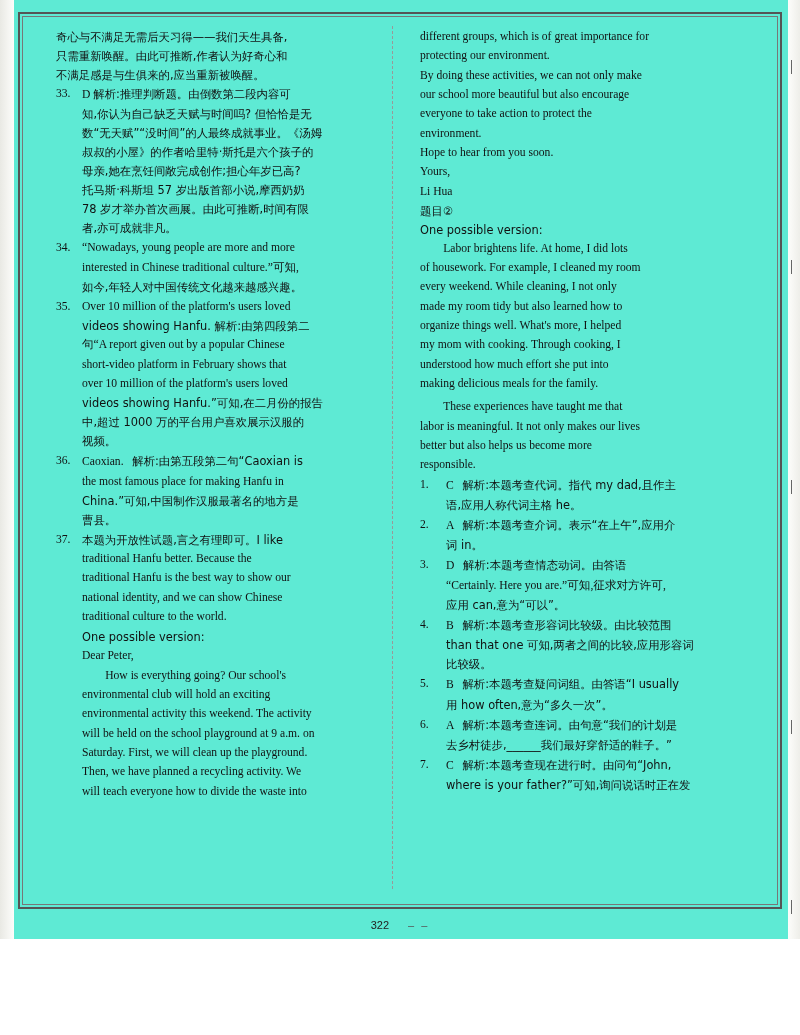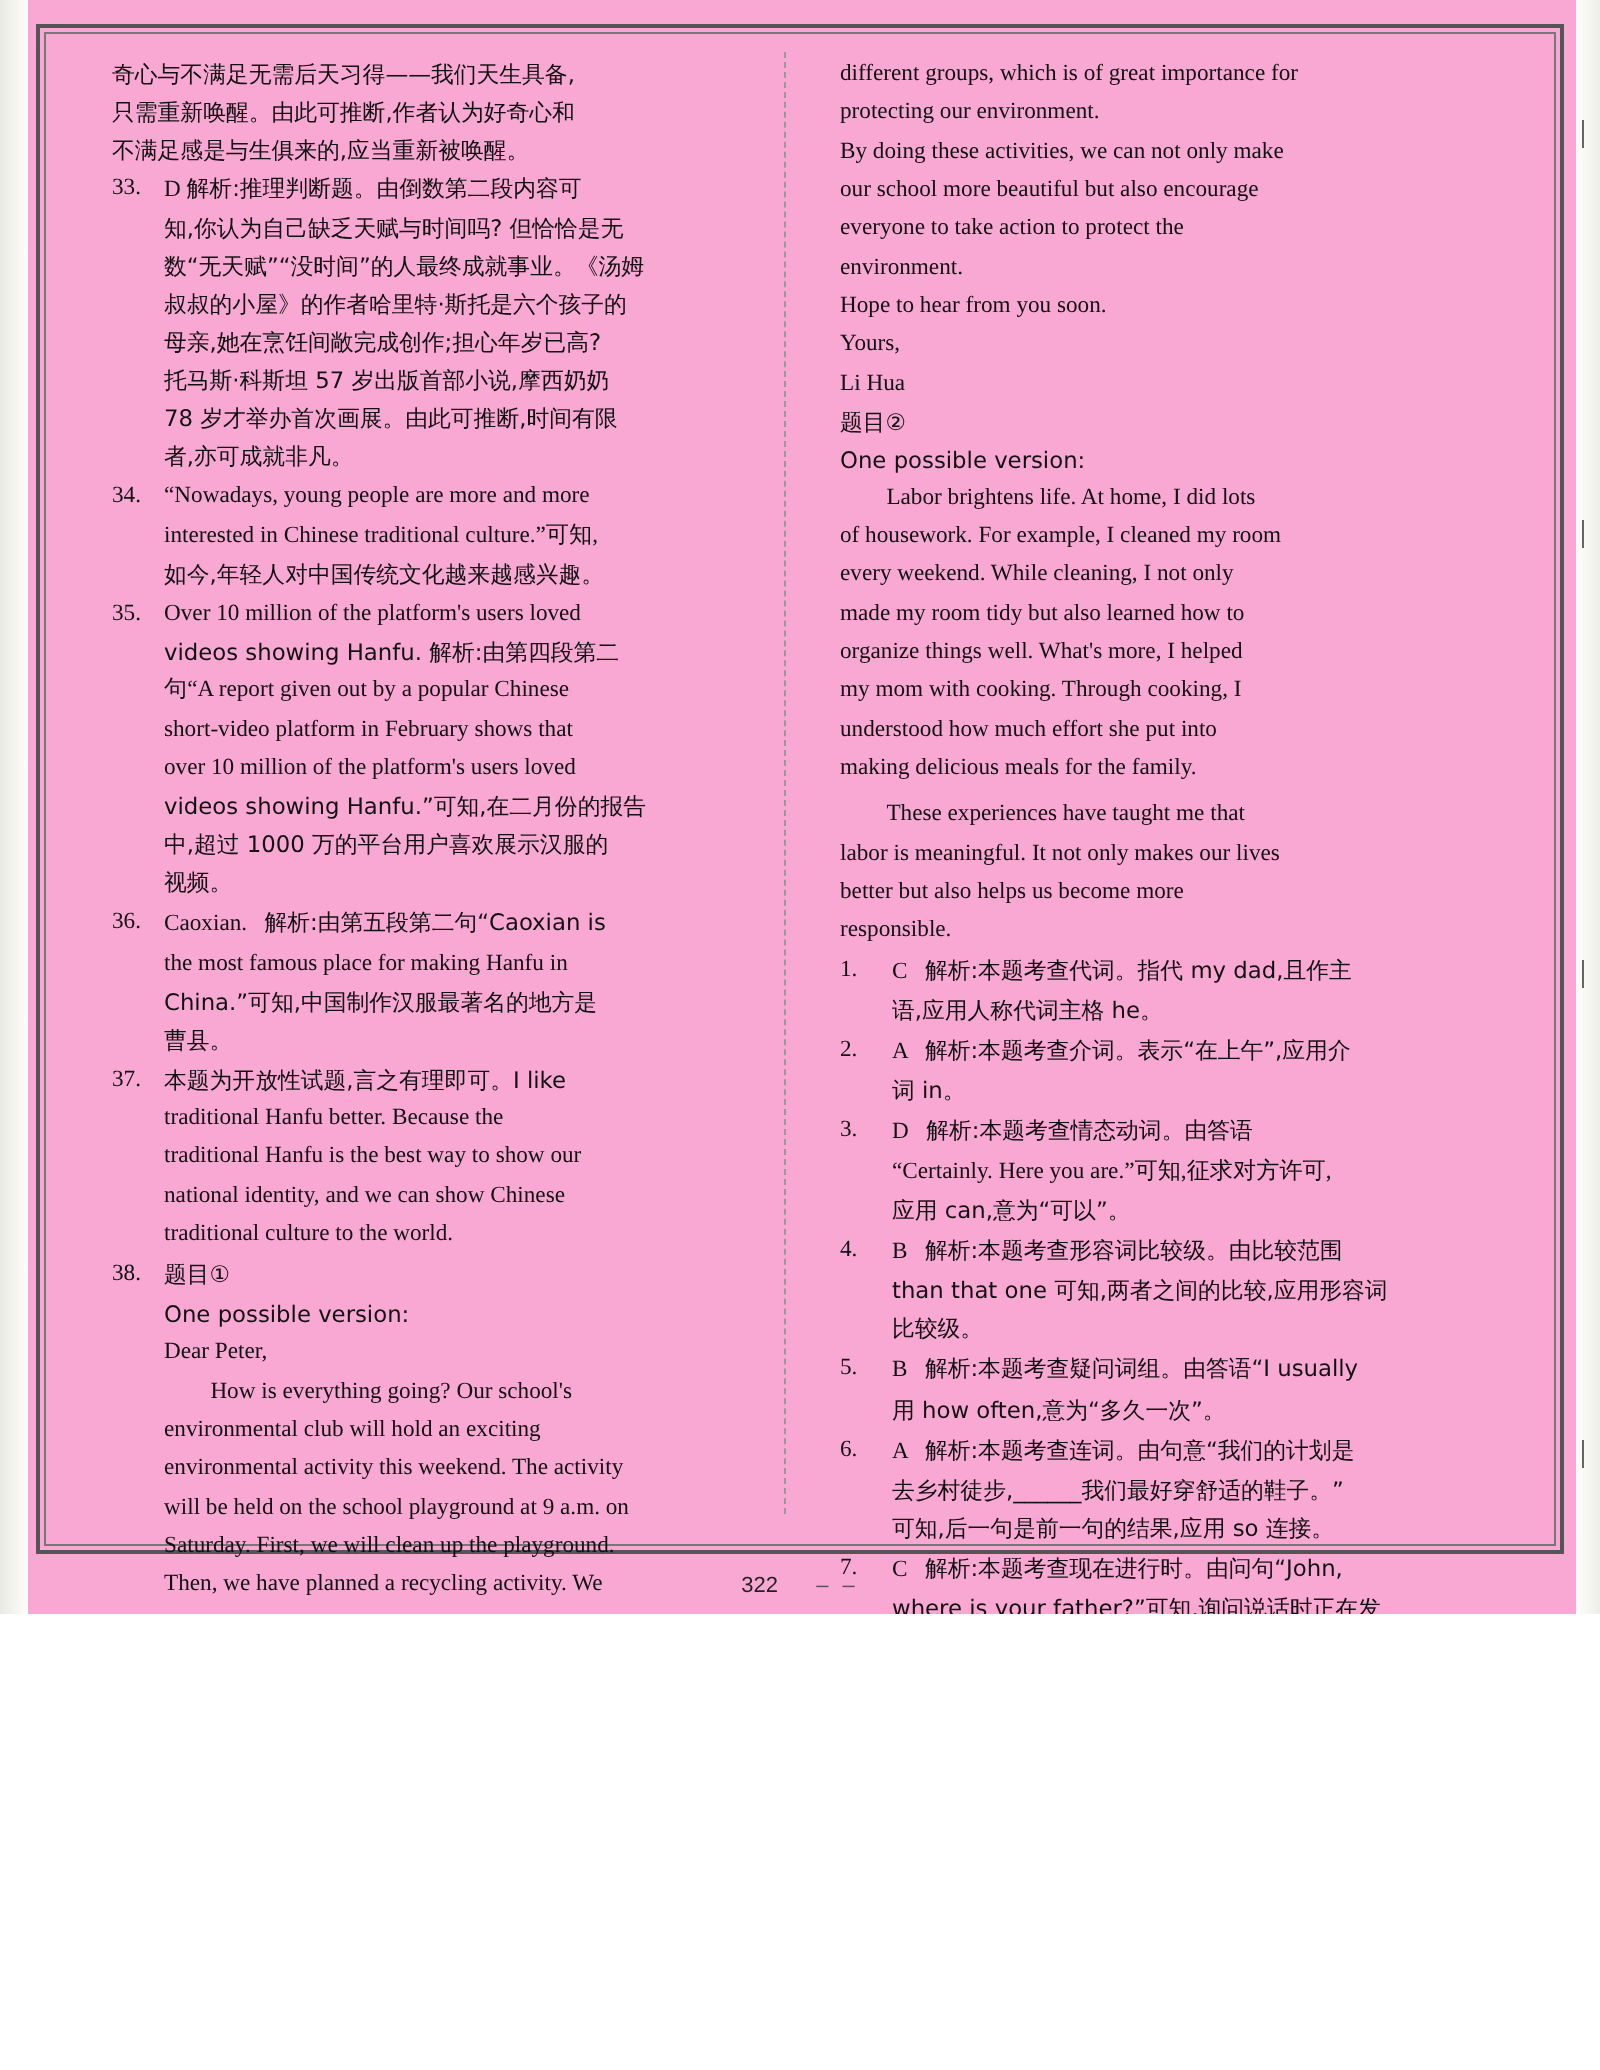--- a/index.html
+++ b/index.html
@@ -3,22 +3,22 @@
 <meta charset="utf-8">
 <style>
   html, body {
     margin: 0;
     padding: 0;
     background: #ffffff;
   }
   .page {
     position: relative;
     width: 800px;
-    height: 807px;
-    background: #f9a8d4;
+    height: 939px;
+    background: #5eead4;
     box-sizing: border-box;
     overflow: hidden;
     font-family: "Liberation Serif", serif;
     color: #111;
   }
   .page-border {
     position: absolute;
     left: 18px;
     top: 12px;
     right: 18px;
@@ -238,26 +238,20 @@
         <span class="num">37.</span>
         <div class="body">
           <p class="cn">本题为开放性试题,言之有理即可。I like</p>
           <p>traditional Hanfu better.   Because   the</p>
           <p>traditional Hanfu is the best way to show our</p>
           <p>national identity, and we can show Chinese</p>
           <p>traditional culture to the world.</p>
         </div>
       </div>
 
-      <div class="item">
-        <span class="num">38.</span>
-        <div class="body">
-          <p class="cn">题目①</p>
-        </div>
-      </div>
 
       <div class="hang">
         <p class="cn">One possible version:</p>
         <p>Dear Peter,</p>
         <p class="indent">How   is   everything   going?   Our   school's</p>
         <p>environmental   club   will   hold   an   exciting</p>
         <p>environmental activity this weekend. The activity</p>
         <p>will be held on the school playground at 9 a.m. on</p>
         <p>Saturday. First, we will clean up the playground.</p>
         <p>Then, we have planned a recycling activity. We</p>
@@ -341,21 +335,20 @@
           <p class="cn">用 how often,意为“多久一次”。</p>
         </div>
       </div>
 
       <div class="item">
         <span class="num">6.</span>
         <div class="body">
           <p><span>A</span>
             &nbsp;&nbsp;<span class="cn">解析:本题考查连词。由句意“我们的计划是</span></p>
           <p class="cn">去乡村徒步,______我们最好穿舒适的鞋子。”</p>
-          <p class="cn">可知,后一句是前一句的结果,应用 so 连接。</p>
         </div>
       </div>
 
       <div class="item">
         <span class="num">7.</span>
         <div class="body">
           <p><span>C</span>
             &nbsp;&nbsp;<span class="cn">解析:本题考查现在进行时。由问句“John,</span></p>
           <p class="cn">where is your father?”可知,询问说话时正在发</p>
         </div>

